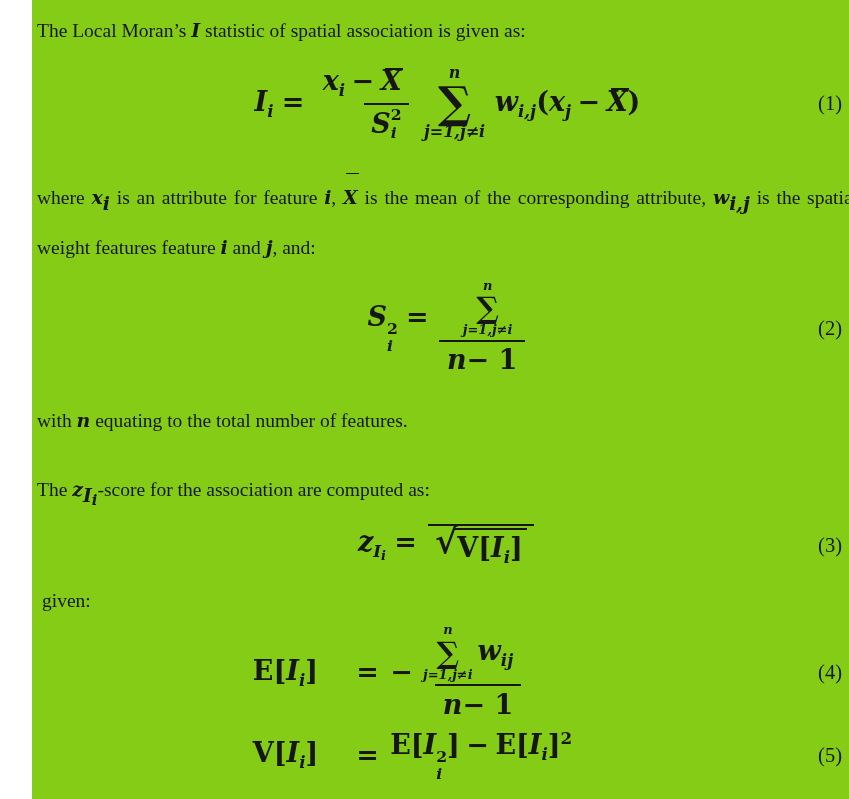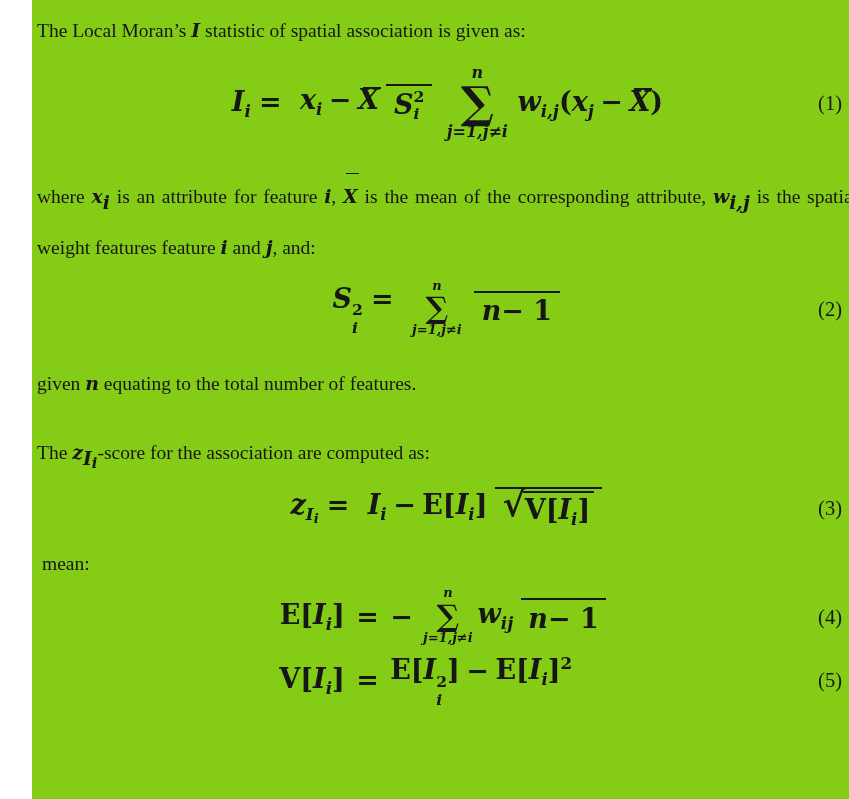--- a/index.html
+++ b/index.html
@@ -58,41 +58,41 @@
   .eq3 { margin-top: 14px; }
   .alignblock { margin-top: 10px; }
   .eqrow5 { margin-top: 6px; }
   .eqno {
     position: absolute; right: 16px; top: 50%; transform: translateY(-50%);
     font-family: "Liberation Serif", serif; font-weight: normal; font-style: normal;
     font-size: 20.5px; color: #161616;
   }
   .grp { white-space: nowrap; }
   
-  .frac { display: inline-flex; flex-direction: row; align-items: center; margin: 0 0.1em; }
+  .frac { display: inline-flex; flex-direction: column; align-items: flex-end; margin: 0 0.1em; }
   .frac > .num { padding: 0 0.28em 0.10em 0.28em; text-align: center; }
   .frac > .den {
     border-top: 0.082em solid currentColor;
     padding: 0.10em 0.28em 0 0.28em; text-align: center;
     display: flex; justify-content: center; align-items: center;
   }
   .numflex { display: flex; align-items: center; }
   
   .bigop { display: inline-flex; flex-direction: column; align-items: center; line-height: 1; margin: 0 0.35em 0 0.45em; }
   .bigop .lim { font-size: 16px; line-height: 1.05; }
   .bigop .op  { font-size: 44px; line-height: 0.85; padding: 2px 0; }
   .sumsm { margin: 0 0.18em 0 0; }
   .sumsm .lim { font-size: 13px; }
   .sumsm .op  { font-size: 30px; line-height: 0.9; }
   
   .sqrt { display: inline-flex; align-items: flex-start; }
   .rad  { font-style: normal; font-size: 1.28em; line-height: 0.78; position: relative; top: -0.02em; }
   .sqrt-body { border-top: 0.075em solid currentColor; margin-left: -0.09em; padding: 0.04em 0.15em 0 0.07em; white-space: nowrap; }
   
-  .lhs4 { width: 92px; text-align: right; white-space: nowrap; }
+  .lhs4 { width: 92px; text-align: left; white-space: nowrap; }
   .rhs4flex { width: 252px; display: flex; align-items: center; justify-content: flex-start; }
   .rhs4 { width: 252px; text-align: left; white-space: nowrap; }
 </style>
 </head>
 <body>
 
 <div class="page">
 
   <p class="para"><span>The Local Moran’s </span><span class="m">I</span><span> statistic of spatial association is given as:</span></p>
 
@@ -134,39 +134,38 @@
         </span>
       </span>
       <span class="den grp">
           <span class="m">n</span>
           <span class="mr"> − 1</span>
         </span>
     </span>
     <span class="eqno">(2)</span>
   </div>
 
-  <p class="para p3"><span>given </span><span class="m">n</span><span> equating to the total number of features.</span></p>
+  <p class="para p3"><span>with </span><span class="m">n</span><span> equating to the total number of features.</span></p>
 
   <p class="para p4"><span>The </span><span class="grp"><span class="m">z</span><span class="m msub"><span>I</span><span class="msub2">i</span></span></span><span>-score for the association are computed as:</span></p>
 
   <div class="eq eq3">
     <span class="grp"><span class="m">z</span><span class="m msub"><span>I</span><span class="msub2">i</span></span><span class="mr eqsign">=</span></span>
     <span class="frac">
-      <span class="num grp"><span class="m">I</span><span class="m msub">i</span><span class="mr binop">−</span><span class="mr">E</span><span class="mr">[</span><span class="m">I</span><span class="m msub">i</span><span class="mr">]</span></span>
       <span class="den">
         <span class="sqrt">
           <span class="rad mr">√</span>
           <span class="sqrt-body grp"><span class="mr">V</span><span class="mr">[</span><span class="m">I</span><span class="m msub">i</span><span class="mr">]</span></span>
         </span>
       </span>
     </span>
     <span class="eqno">(3)</span>
   </div>
 
-  <p class="para p5"><span>mean:</span></p>
+  <p class="para p5"><span>given:</span></p>
 
   <div class="alignblock">
     <div class="eq">
       <span class="lhs4 grp"><span class="mr">E</span><span class="mr">[</span><span class="m">I</span><span class="m msub">i</span><span class="mr">]</span></span>
       <span class="mr eqwide">=</span>
       <span class="rhs4flex">
         <span class="mr">−</span>
         <span class="frac">
           <span class="num numflex">
             <span class="bigop sumsm">

